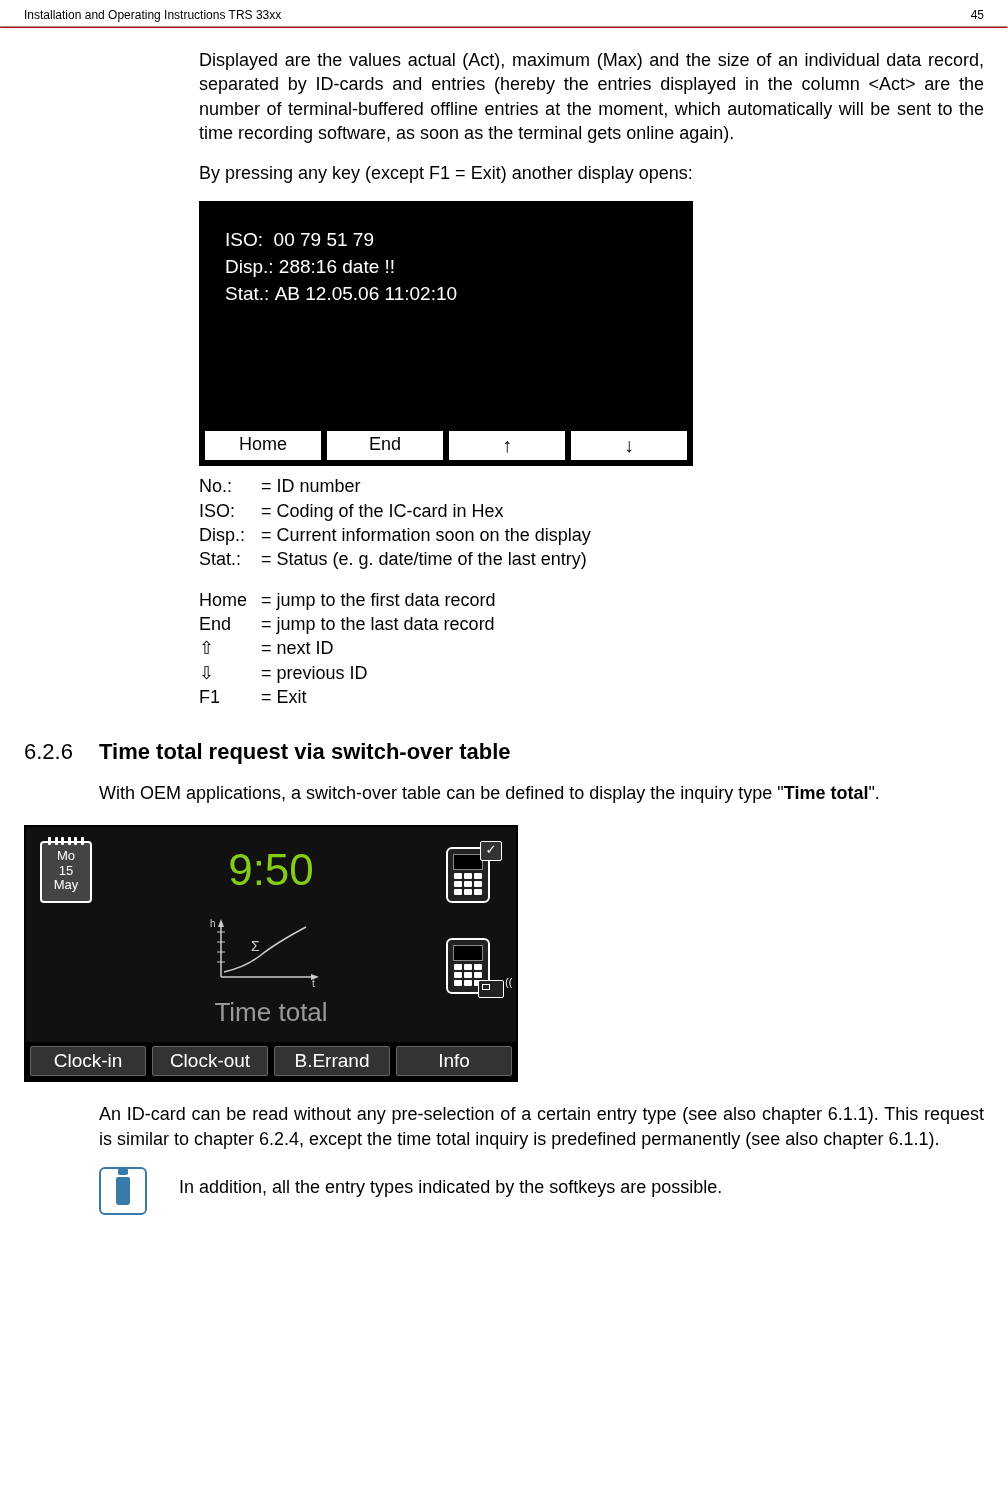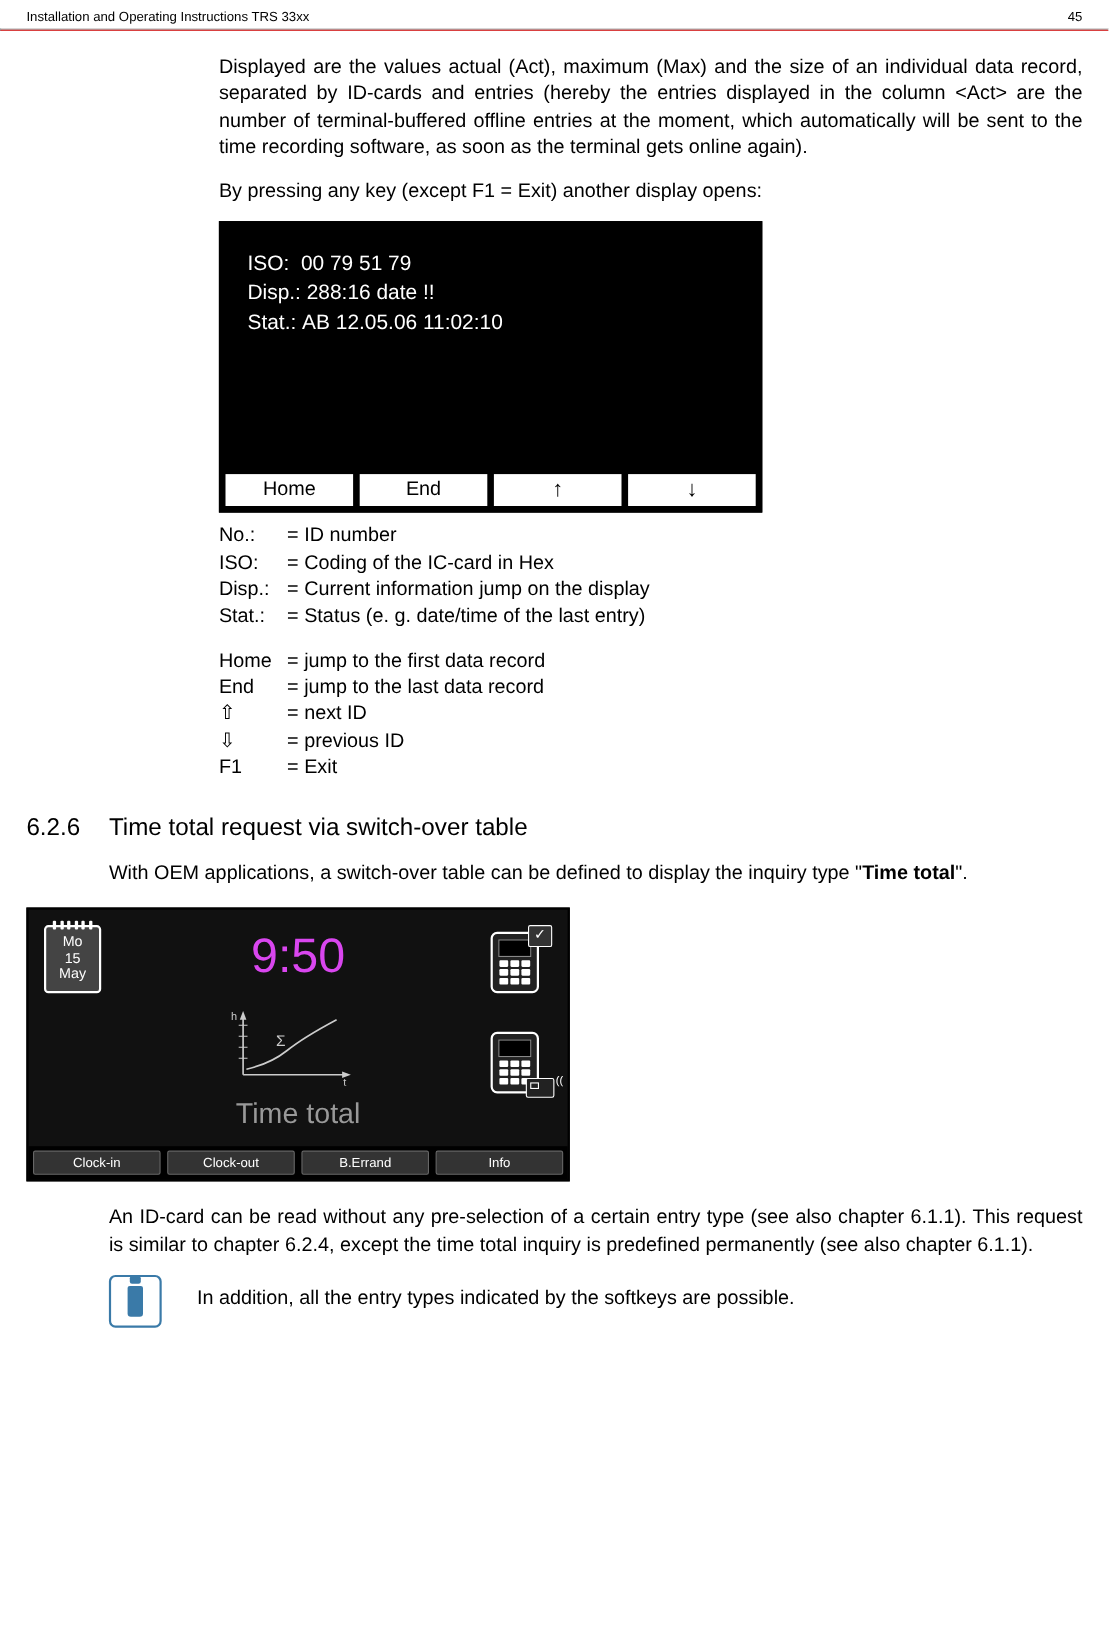--- a/index.html
+++ b/index.html
@@ -89,21 +89,21 @@
       margin-bottom: 16px;
     }
     .section-num {
       font-size: 22px;
       font-weight: normal;
       flex-shrink: 0;
       width: 75px;
     }
     .section-title {
       font-size: 22px;
-      font-weight: normal;
+      font-weight: bold;
     }
     .screen2-wrap {
       margin-left: 0;
       margin-top: 20px;
       margin-bottom: 20px;
     }
     .screen2 {
       width: 490px;
       border: 2px solid #000;
       background: #111;
@@ -114,21 +114,21 @@
       position: relative;
       color: #fff;
     }
     .screen2-time {
       position: absolute;
       top: 18px;
       left: 0;
       right: 0;
       text-align: center;
       font-size: 44px;
-      color: #d946ef;
+      color: #84cc16;
     }
     .screen2-label {
       position: absolute;
       bottom: 14px;
       left: 0;
       right: 0;
       text-align: center;
       font-size: 26px;
       color: #999;
     }
@@ -244,21 +244,21 @@
       background: #000;
       gap: 6px;
       padding: 4px;
     }
     .screen2-buttons .sbtn {
       flex: 1;
       background: #333;
       color: #fff;
       border: 1px solid #666;
       text-align: center;
-      font-size: 12px;
+      font-size: 19px;
       padding: 3px 0;
       border-radius: 2px;
     }
     .info-row {
       display: flex;
       align-items: flex-start;
       gap: 32px;
       margin-top: 10px;
     }
     .info-icon {
@@ -334,21 +334,21 @@
       <div class="defs-row">
           <div class="def-key">No.:</div>
           <div class="def-val">= ID number</div>
         </div>
       <div class="defs-row">
           <div class="def-key">ISO:</div>
           <div class="def-val">= Coding of the IC-card in Hex</div>
         </div>
       <div class="defs-row">
           <div class="def-key">Disp.:</div>
-          <div class="def-val">= Current information jump on the display</div>
+          <div class="def-val">= Current information soon on the display</div>
         </div>
       <div class="defs-row">
           <div class="def-key">Stat.:</div>
           <div class="def-val">= Status (e. g. date/time of the last entry)</div>
         </div>
     </div>
     <div style="height:16px;"></div>
     <div class="defs">
       <div class="defs-row">
           <div class="def-key">Home</div>

